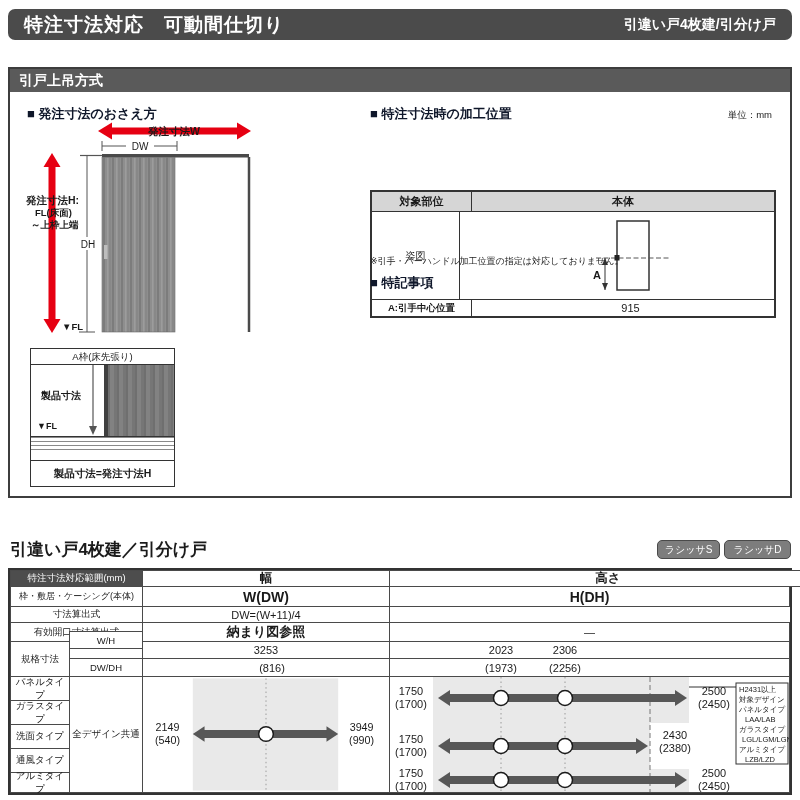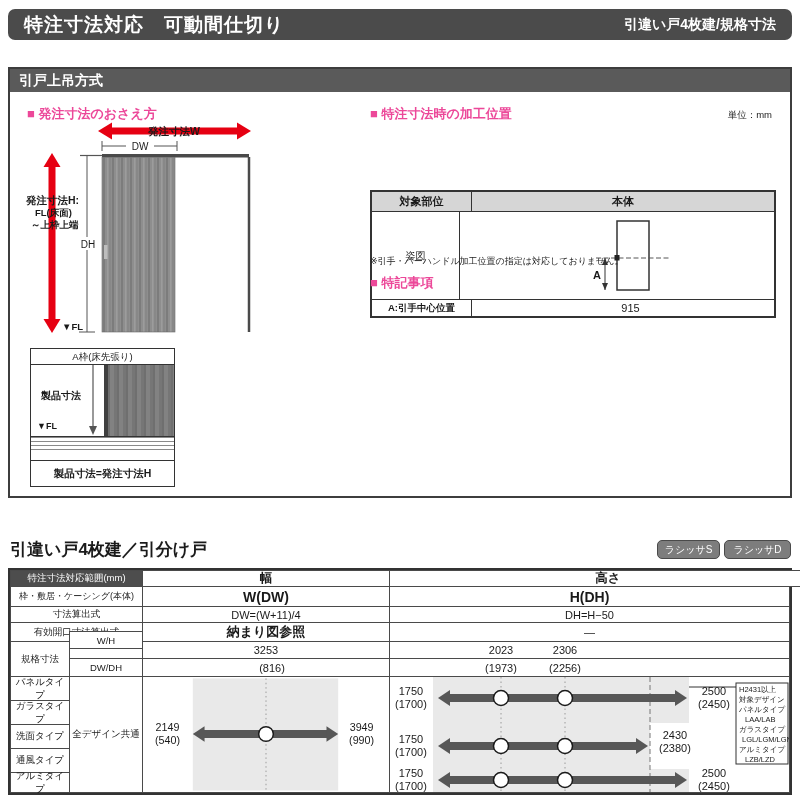--- a/index.html
+++ b/index.html
@@ -13,21 +13,21 @@
     justify-content:space-between; padding:0 16px; }
   .top-title { color:#fff; font-size:19px; font-weight:bold; letter-spacing:1px; }
   .top-sub { color:#fff; font-size:14px; font-weight:bold; }
 
   
   .sec1 { position:absolute; left:8px; top:67px; width:784px; height:431px;
     border:2px solid #3d3d3d; background:#fff; }
   .sec1-header { position:absolute; left:0; top:0; width:100%; height:23px;
     background:#5a5a5a; color:#fff; font-size:14px; font-weight:bold;
     line-height:23px; padding-left:9px; }
-  .h-blk { position:absolute; font-size:13px; font-weight:bold; color:#ec4899; }
+  .h-blk { position:absolute; font-size:13px; font-weight:bold; color:#0f172a; }
   .unit { position:absolute; font-size:9.5px; color:#222; }
 
   svg text { fill:#1a1a1a; }
   .svglbl  { font-size:10px; }
   .svglblB { font-size:10.5px; font-weight:bold; }
   .svgsm   { font-size:9.5px; font-weight:bold; }
   .svgnum  { font-size:11px; }
   .svgnote { font-size:7.5px; }
 
   
@@ -84,21 +84,21 @@
   .tc-bold13 { font-size:13px; font-weight:bold; }
   .pos-span { position:absolute; transform:translateX(-50%); font-size:11px; white-space:nowrap; }
 </style>
 </head>
 <body>
 
 <div class="page">
 
   <div class="top-bar">
     <span class="top-title">特注寸法対応　可動間仕切り</span>
-    <span class="top-sub">引違い戸4枚建/規格寸法</span>
+    <span class="top-sub">引違い戸4枚建/引分け戸</span>
   </div>
 
   <div class="sec1">
     <div class="sec1-header">引戸上吊方式</div>
 
     <div class="h-blk" style="left:17px; top:36px;">■ 発注寸法のおさえ方</div>
 
     <svg viewBox="0 0 330 225" style="position:absolute; left:12px; top:48px; width:330px; height:225px;">
       <defs>
         <pattern id="wood1" width="9" height="10" patternUnits="userSpaceOnUse">
@@ -202,21 +202,20 @@
     <div class="tc tc-dark" style="left:0;top:0;width:133px;height:17px;">特注寸法対応範囲(mm)</div>
     <div class="tc tc-hd" style="left:132px;top:0;width:248px;height:17px;">幅</div>
     <div class="tc tc-hd" style="left:379px;top:0;width:438px;height:17px;">高さ</div>
 
     <div class="tc tc-lab9" style="left:0;top:16px;width:133px;height:21px;">枠・敷居・ケーシング(本体)</div>
     <div class="tc tc-big" style="left:132px;top:16px;width:248px;height:21px;">W(DW)</div>
     <div class="tc tc-big" style="left:379px;top:16px;width:401px;height:21px;">H(DH)</div>
 
     <div class="tc tc-lab" style="left:0;top:36px;width:133px;height:17px;">寸法算出式</div>
     <div class="tc tc-val" style="left:132px;top:36px;width:248px;height:17px;">DW=(W+11)/4</div>
-    <div class="tc tc-val" style="left:379px;top:36px;width:401px;height:17px;">DH=H−50</div>
 
     <div class="tc tc-lab" style="left:0;top:52px;width:133px;height:20px;">有効開口寸法算出式</div>
     <div class="tc tc-bold13" style="left:132px;top:52px;width:248px;height:20px;">納まり図参照</div>
     <div class="tc tc-val" style="left:379px;top:52px;width:401px;height:20px;">―</div>
 
     <div class="tc tc-lab" style="left:0;top:71px;width:60px;height:36px;">規格寸法</div>
     <div class="tc tc-lab" style="left:59px;top:61px;width:74px;height:18px;">W/H</div>
     <div class="tc tc-lab" style="left:59px;top:88px;width:74px;height:19px;">DW/DH</div>
     <div class="tc tc-val" style="left:132px;top:71px;width:248px;height:18px;">3253</div>
     <div class="tc" style="left:379px;top:71px;width:401px;height:18px;">

